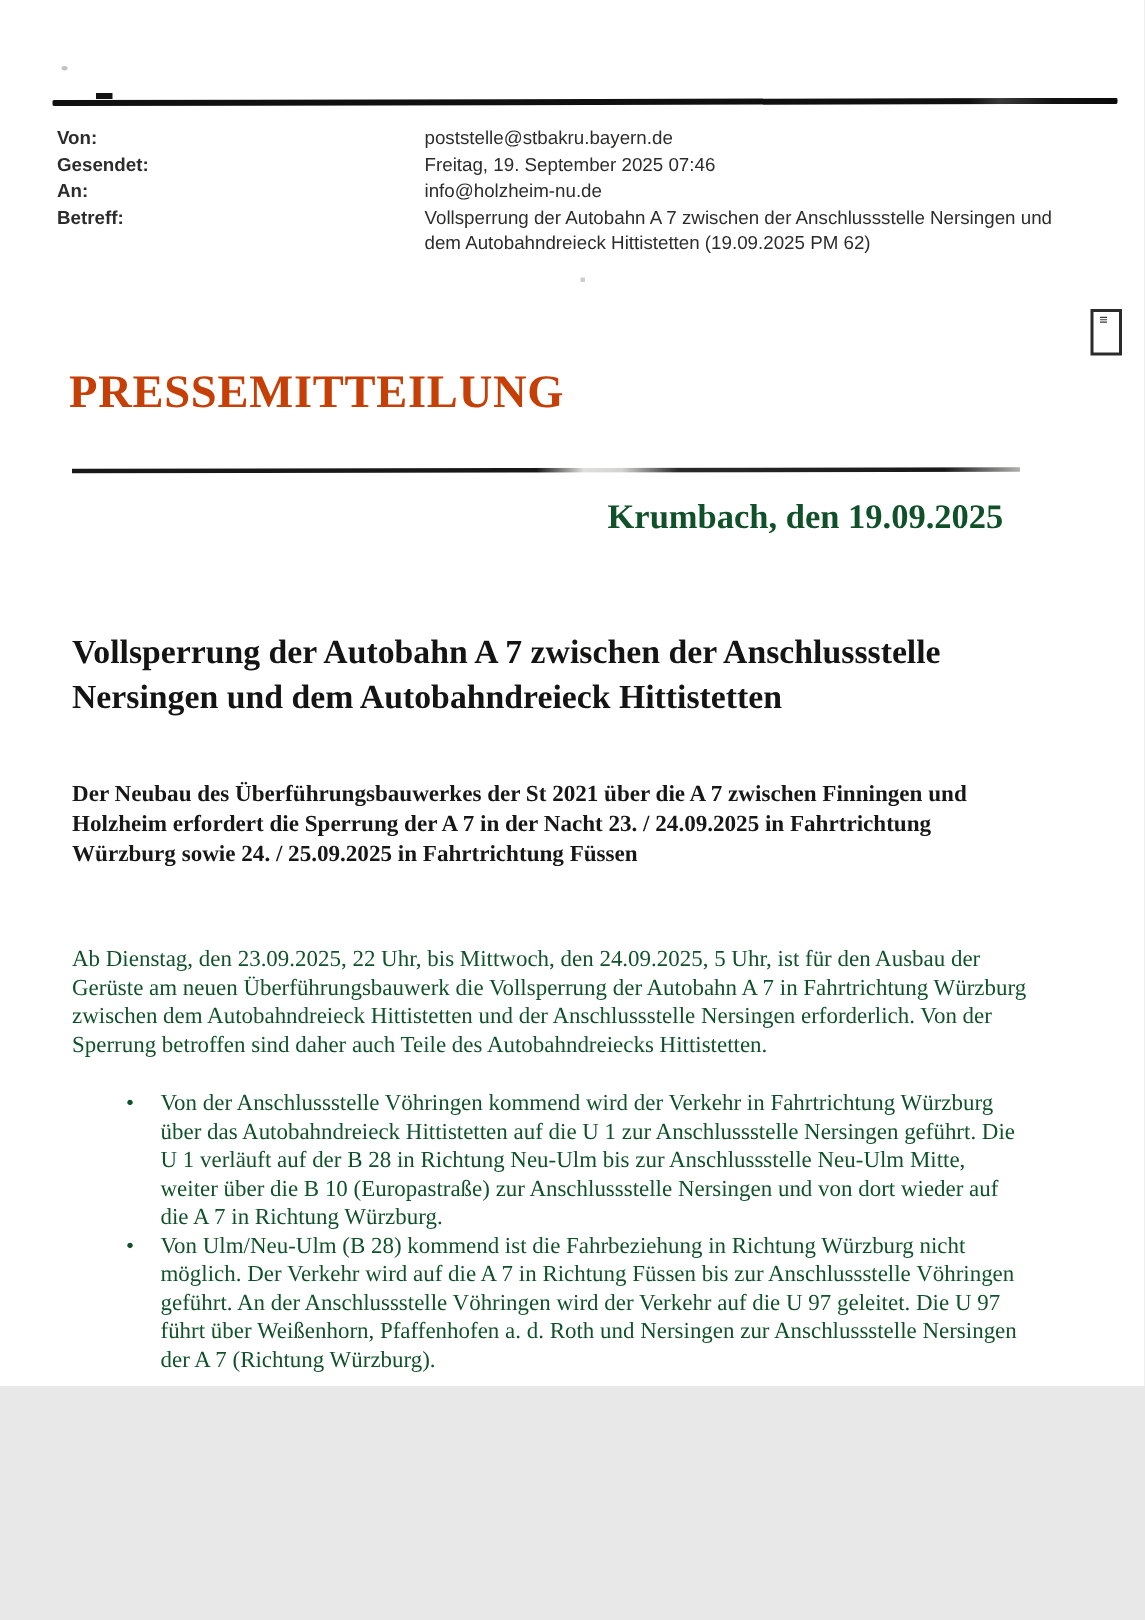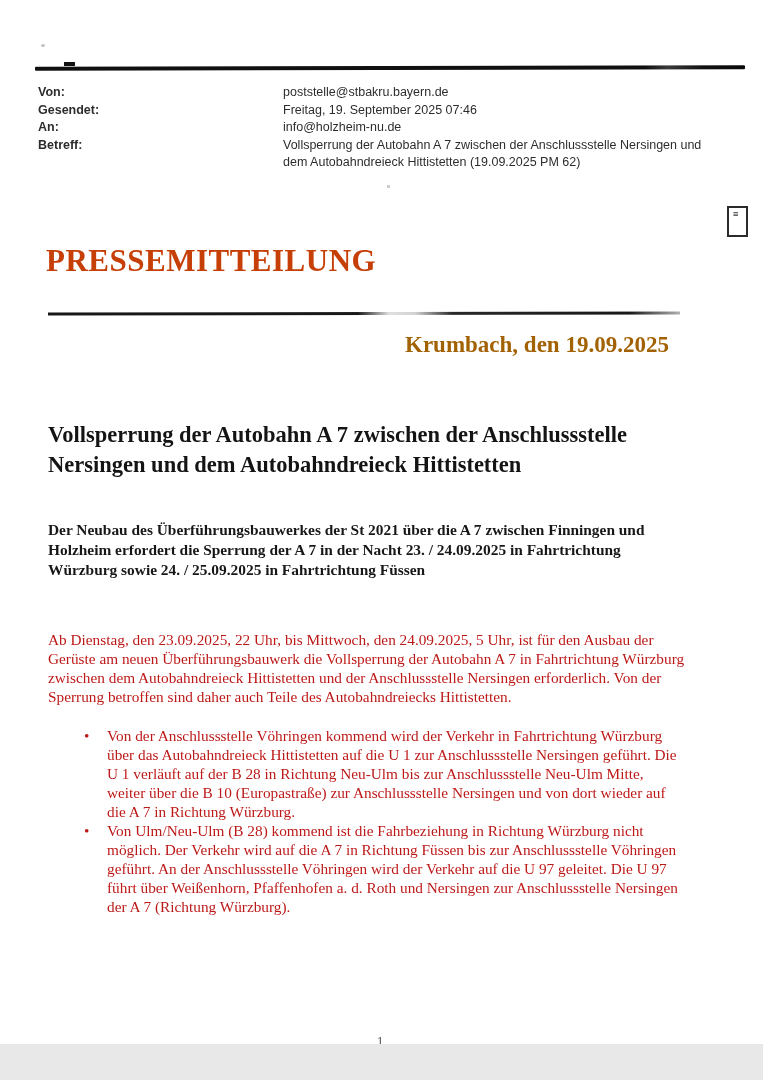--- a/index.html
+++ b/index.html
@@ -1,18 +1,18 @@
 <!DOCTYPE html>
 <html lang="de"><head>
 <meta charset="utf-8">
 <style>
   html,body{margin:0;padding:0;background:#e8e8e8;}
   .page{
     position:relative;
-    width:763px;height:1044px;
+    width:763px;height:924px;
     margin:0 auto;
     background:#fdfdfc;
     overflow:hidden;
     filter:blur(0.22px) contrast(1.04);
     font-family:"Liberation Serif", serif;
     color:#1d1d1d;
   }
   
   .scan-top-rule{
     position:absolute;left:35px;top:66px;width:710px;height:4px;
@@ -46,34 +46,34 @@
   .email-label{width:245px;flex:0 0 245px;font-weight:700;}
   .email-value{width:444px;flex:0 0 444px;}
   
   .masthead-title{
     position:absolute;left:46px;top:243px;margin:0;
     font-size:31px;font-weight:700;letter-spacing:0.5px;color:#c2410c;
     white-space:nowrap;
   }
   .dateline{
     position:absolute;left:405px;top:332px;
-    font-size:23px;font-weight:700;color:#a16207;white-space:nowrap;
+    font-size:23px;font-weight:700;color:#14532d;white-space:nowrap;
   }
   
   .headline{
     position:absolute;left:48px;top:420px;margin:0;width:648px;
     font-size:22.5px;font-weight:700;line-height:30px;color:#181818;
   }
   .lead{
     position:absolute;left:48px;top:520px;margin:0;width:624px;
     font-size:15.4px;font-weight:700;line-height:20px;color:#1b1b1b;
   }
   .body-flow{
     position:absolute;left:48px;top:630px;width:645px;
-    font-size:15.3px;line-height:19px;color:#b91c1c;
+    font-size:15.3px;line-height:19px;color:#14532d;
   }
   .body-flow p{margin:0;}
   .p1{margin-bottom:20px !important;}
   .p2{margin-bottom:11px !important;}
   .p3{margin-top:26px !important;}
   .detour-list{list-style:none;margin:12px;padding:0;}
   .detour-list li{position:relative;padding-left:47px;}
   .detour-list li::before{
     content:"\2022";
     position:absolute;left:24px;top:0;

